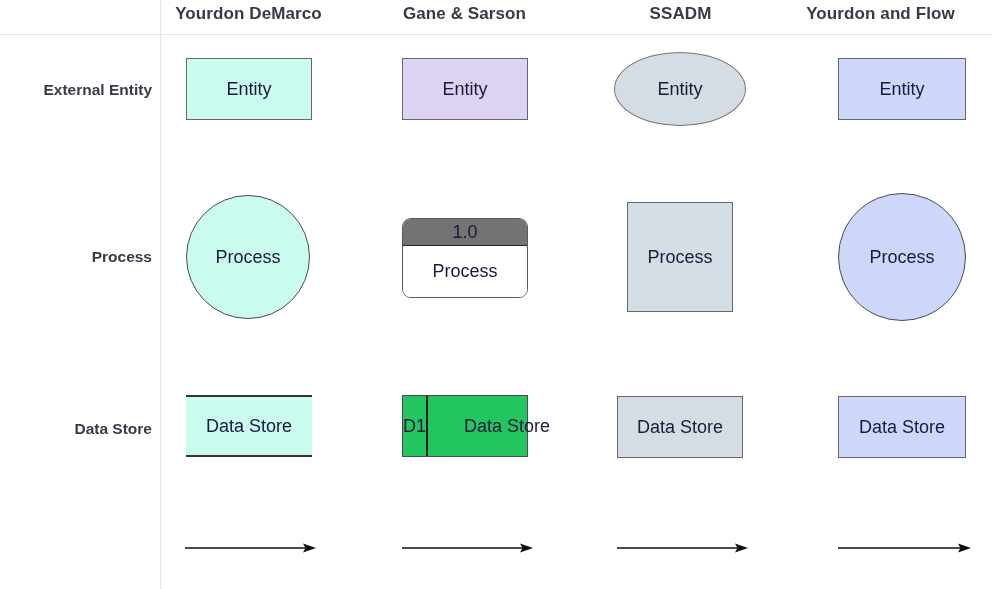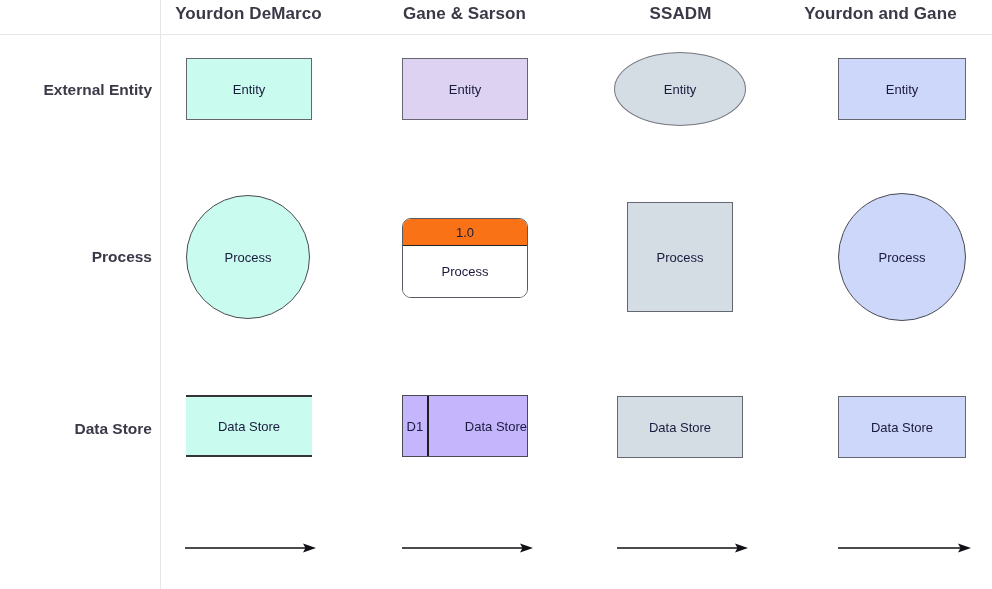--- a/index.html
+++ b/index.html
@@ -73,21 +73,21 @@
   .row-label.r2 { top: 420px; }
   .row-label.r3 { top: 542px; }
   .row-label.r0 { left: -4px; width: 156px; }
 
   
   .cell {
     position: absolute;
   }
 
   .shape-label {
-    font-size: 13px;
+    font-size: 18px;
     color: #1a1a3d;
     white-space: nowrap;
     font-family: "Liberation Sans", sans-serif;
   }
 
   
   .rect-shape {
     box-sizing: border-box;
     border: 1.5px solid #666670;
     display: flex;
@@ -180,21 +180,21 @@
 <body>
 
 <div id="matrix">
 
   <div class="h-rule"></div>
   <div class="v-rule"></div>
 
   <div class="col-header c0">Yourdon DeMarco</div>
   <div class="col-header c2">SSADM</div>
   <div class="col-header c1">Gane &amp; Sarson</div>
-  <div class="col-header c3">Yourdon and Gane</div>
+  <div class="col-header c3">Yourdon and Flow</div>
 
   <div class="row-label r0">External Entity</div>
   <div class="row-label r1">Process</div>
   <div class="row-label r2">Data Store</div>
 
   <div class="cell rect-shape" style="left: 186px; top: 58px; width: 126px; height: 62px; background-color: rgb(201, 251, 239);">
     <span class="shape-label">Entity</span>
   </div>
 
   <div class="cell rect-shape" style="left: 402px; top: 58px; width: 126px; height: 62px; background-color: rgb(221, 210, 242);">
@@ -207,41 +207,41 @@
 
   <div class="cell rect-shape" style="left: 838px; top: 58px; width: 128px; height: 62px; background-color: rgb(205, 215, 249);">
     <span class="shape-label">Entity</span>
   </div>
 
   <div class="cell circle-shape" style="left: 186px; top: 195px; width: 124px; height: 124px; background-color: rgb(201, 251, 239);">
     <span class="shape-label">Process</span>
   </div>
 
   <div class="cell gs-process" style="left:402px; top:218px; width:126px; height:80px;">
-    <div class="gs-head" style="background-color: #f97316;">
+    <div class="gs-head" style="background-color: #737373;">
       <span class="shape-label">1.0</span>
     </div>
     <div class="gs-body" style="background-color: rgb(255, 255, 255);">
       <span class="shape-label">Process</span>
     </div>
   </div>
 
   <div class="cell rect-shape" style="left: 627px; top: 202px; width: 106px; height: 110px; background-color: rgb(212, 221, 227);">
     <span class="shape-label">Process</span>
   </div>
 
   <div class="cell circle-shape" style="left: 838px; top: 193px; width: 128px; height: 128px; background-color: rgb(205, 215, 249);">
     <span class="shape-label">Process</span>
   </div>
 
   <div class="cell open-store" style="left: 186px; top: 395px; width: 126px; height: 62px; background-color: rgb(201, 251, 239);">
     <span class="shape-label">Data Store</span>
   </div>
 
-  <div class="cell id-store" style="left: 402px; top: 395px; width: 126px; height: 62px; background-color: #c4b5fd; gap: 36px;">
+  <div class="cell id-store" style="left: 402px; top: 395px; width: 126px; height: 62px; background-color: #22c55e; gap: 36px;">
     <div class="id-cell">
       <span class="shape-label">D1</span>
     </div>
     <div class="name-cell">
       <span class="shape-label">Data Store</span>
     </div>
   </div>
 
   <div class="cell rect-shape" style="left: 617px; top: 396px; width: 126px; height: 62px; background-color: rgb(212, 221, 227);">
     <span class="shape-label">Data Store</span>

